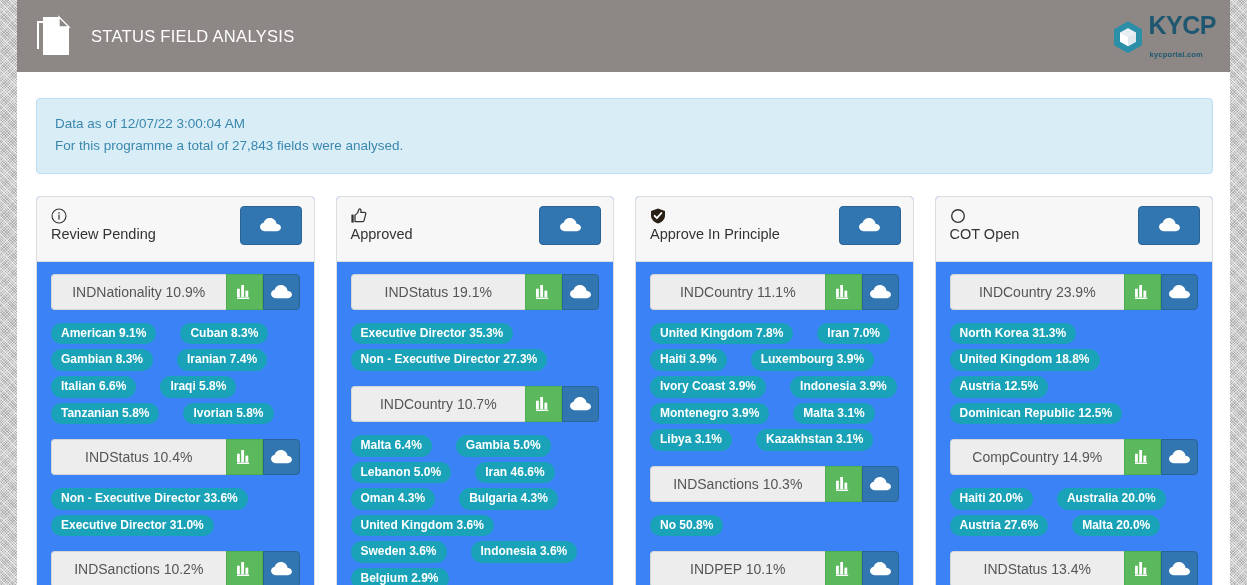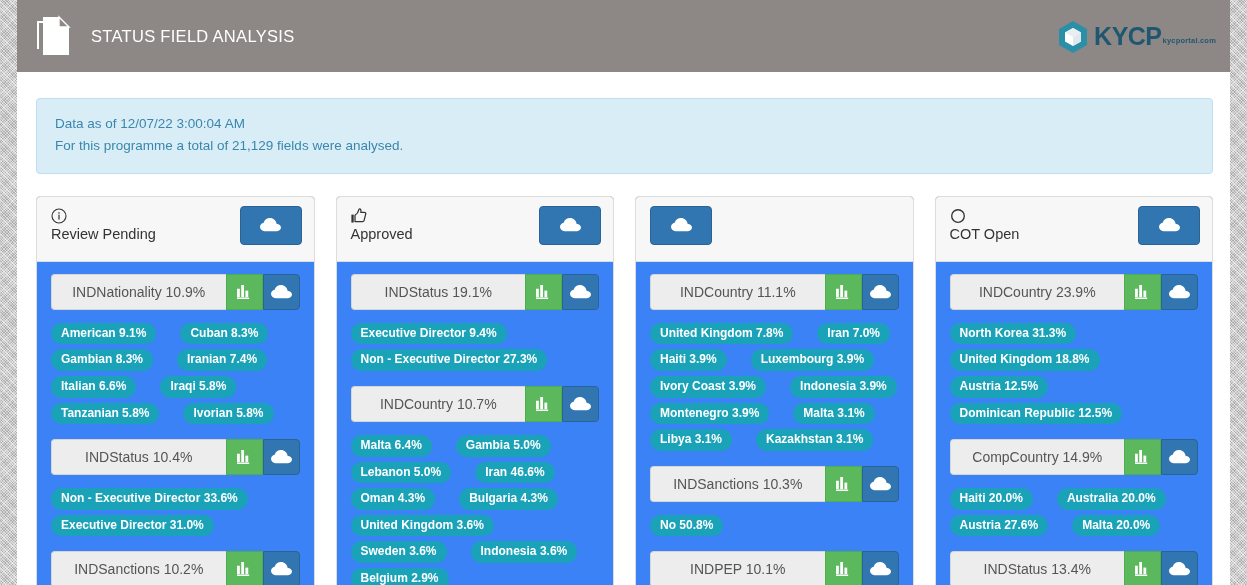--- a/index.html
+++ b/index.html
@@ -51,21 +51,21 @@
   #logo {
     position: absolute;
     right: 14px; top: 50%;
     transform: translateY(-50%);
     display: flex;
     align-items: center;
     gap: 4px;
   }
   #logo .logo-text {
     display: flex;
-    flex-direction: row;
+    flex-direction: column;
     line-height: 1;
   }
   #logo .logo-kycp {
     font-size: 25px;
     font-weight: bold;
     color: #1f5770;
     letter-spacing: -.5px;
   }
   #logo .logo-sub {
     font-size: 7.5px;
@@ -246,21 +246,21 @@
         <span class="logo-kycp">KYCP</span>
         <span class="logo-sub">kycportal.com</span>
       </span>
     </span>
   </div>
 
   <div id="content">
 
     <div id="banner">
       <div>Data as of 12/07/22 3:00:04 AM</div>
-      <div>For this programme a total of 21,129 fields were analysed.</div>
+      <div>For this programme a total of 27,843 fields were analysed.</div>
     </div>
 
     <div id="panels">
         <div class="panel">
           <div class="panel-head">
             <div class="panel-head-left">
               <span>
                 <svg class="panel-head-icon" viewBox="0 0 16 16" aria-hidden="true">
                   <circle cx="8" cy="8" r="7" fill="none" stroke="#333" stroke-width="1.1"></circle>
                   <rect x="7.4" y="6.6" width="1.2" height="5" fill="#333"></rect>
@@ -388,21 +388,21 @@
               </div>
               <div class="field-btn blue">
                 <span>
                   <svg class="cloud-glyph" viewBox="0 0 24 16" aria-hidden="true">
                     <path d="M19.4 15H5.2C2.3 15 0 12.8 0 10.1c0-2.4 1.8-4.4 4.2-4.8C5 2.2 8 0 11.4 0c3.9 0 7.1 2.9 7.5 6.6 3 .2 5.1 2.2 5.1 4.3 0 2.2-2 4.1-4.6 4.1z" fill="#ffffff"></path>
                   </svg>
                 </span>
               </div>
             </div>
             <div class="tag-wrap">
-              <span class="tag">Executive Director 9.4%</span>
+              <span class="tag">Executive Director 35.3%</span>
               <span class="tag">Non - Executive Director 27.3%</span>
             </div>
             <div class="field-row">
               <div class="field-label">INDCountry 10.7%</div>
               <div class="field-btn green">
                 <span>
                   <svg class="bar-glyph" viewBox="0 0 16 15" aria-hidden="true">
                     <rect x="0" y="4" width="3" height="9" fill="#ffffff"></rect>
                     <rect x="4.5" y="0" width="3" height="13" fill="#ffffff"></rect>
                     <rect x="9" y="6" width="3" height="7" fill="#ffffff"></rect>
@@ -447,20 +447,29 @@
                   <svg class="cloud-glyph" viewBox="0 0 24 16" aria-hidden="true">
                     <path d="M19.4 15H5.2C2.3 15 0 12.8 0 10.1c0-2.4 1.8-4.4 4.2-4.8C5 2.2 8 0 11.4 0c3.9 0 7.1 2.9 7.5 6.6 3 .2 5.1 2.2 5.1 4.3 0 2.2-2 4.1-4.6 4.1z" fill="#ffffff"></path>
                   </svg>
                 </span>
               </div>
             </div>
           </div>
         </div>
         <div class="panel">
           <div class="panel-head">
+            <div class="panel-head-left">
+              <span>
+                <svg class="panel-head-icon" viewBox="0 0 16 16" aria-hidden="true">
+                  <path d="M8 .6 L15 3 v4.2 c0 4.2-3 7-7 8.2 C4 14.2 1 11.4 1 7.2 V3 Z" fill="#2b2015"></path>
+                  <path d="M4.6 7.8 L6.9 10.2 L11.4 5" fill="none" stroke="#ffffff" stroke-width="1.8" stroke-linecap="round" stroke-linejoin="round"></path>
+                </svg>
+              </span>
+              <span class="panel-title">Approve In Principle</span>
+            </div>
             <div class="btn-cloud-lg">
               <span>
                 <svg class="cloud-glyph" viewBox="0 0 24 16" aria-hidden="true">
                   <path d="M19.4 15H5.2C2.3 15 0 12.8 0 10.1c0-2.4 1.8-4.4 4.2-4.8C5 2.2 8 0 11.4 0c3.9 0 7.1 2.9 7.5 6.6 3 .2 5.1 2.2 5.1 4.3 0 2.2-2 4.1-4.6 4.1z" fill="#ffffff"></path>
                 </svg>
               </span>
             </div>
           </div>
           <div class="panel-body">
             <div class="field-row">

